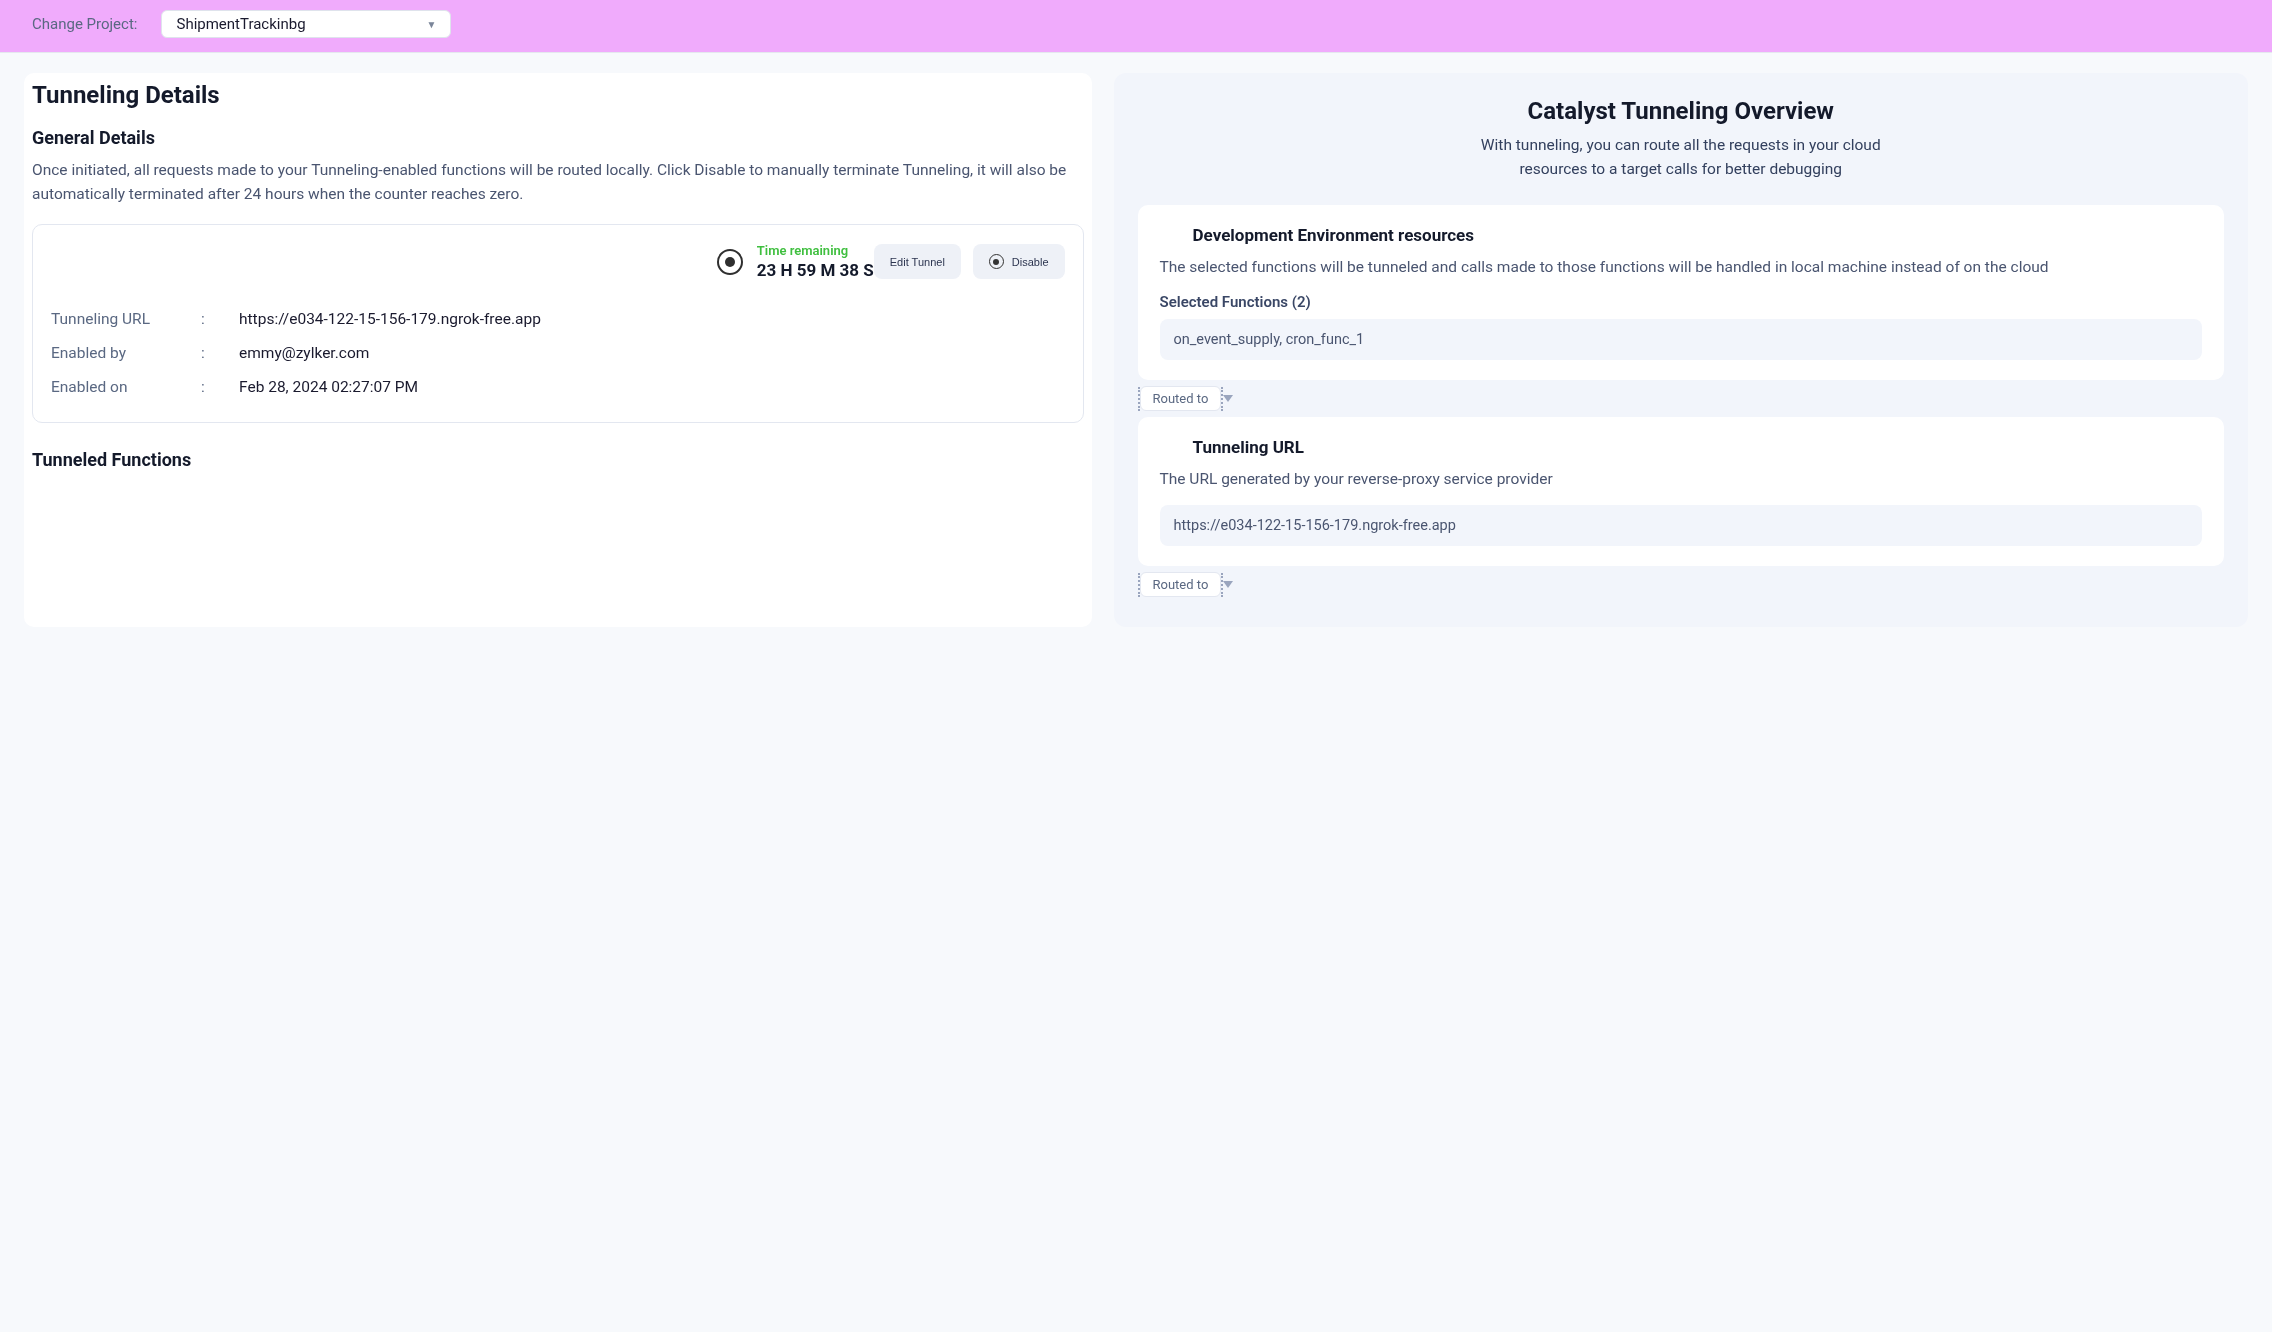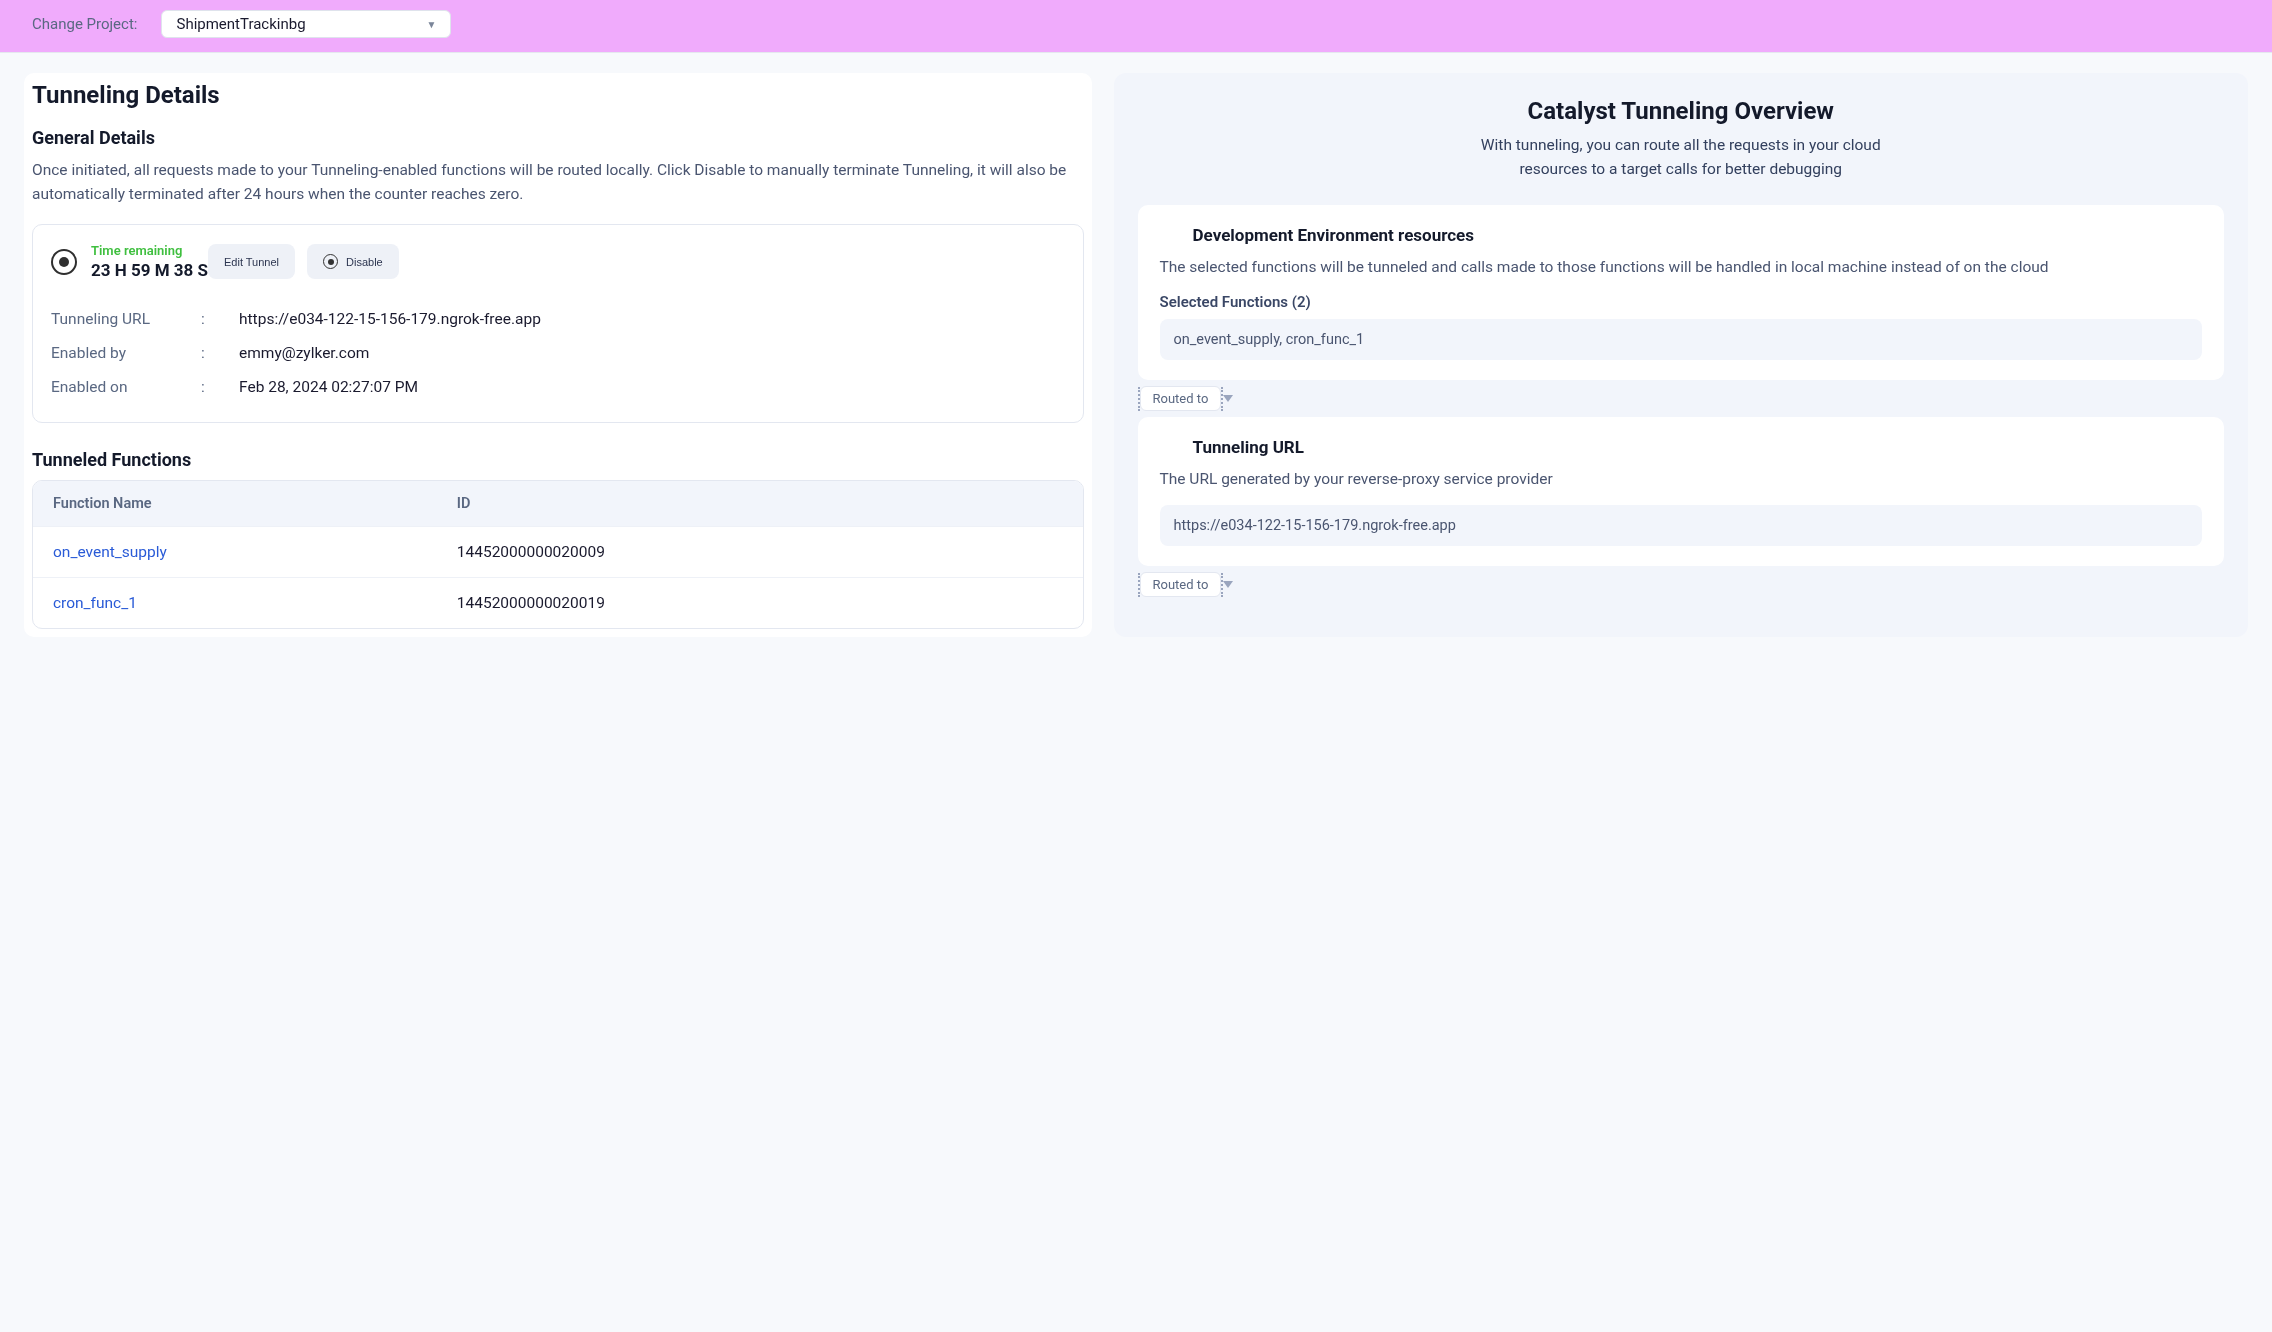--- a/index.html
+++ b/index.html
@@ -78,21 +78,21 @@
   .tunnel-card {
     border: 1px solid #e3e7f0;
     border-radius: 10px;
     padding: 18px 18px 18px 18px;
     margin-bottom: 26px;
     background: #fff;
   }
   .tunnel-top-row {
     display: flex;
     align-items: center;
-    justify-content: flex-start;
+    justify-content: flex-end;
     margin-bottom: 22px;
   }
   .tunnel-time-block {
     display: flex;
     align-items: center;
     gap: 14px;
   }
   .radio-icon {
     width: 26px;
     height: 26px;
@@ -317,34 +317,20 @@
         <span class="kv-val">emmy@zylker.com</span>
       </div>
       <div class="kv-row">
         <span class="kv-key">Enabled on</span>
         <span class="kv-colon">:</span>
         <span class="kv-val">Feb 28, 2024 02:27:07 PM</span>
       </div>
     </div>
 
     <h2 class="section-title">Tunneled Functions</h2>
-    <div class="func-table">
-      <div class="func-head">
-        <div class="fcol-name">Function Name</div>
-        <div class="fcol-id">ID</div>
-      </div>
-      <div class="func-row">
-        <div class="fcol-name"><span class="fname-link">on_event_supply</span></div>
-        <div class="fcol-id">14452000000020009</div>
-      </div>
-      <div class="func-row">
-        <div class="fcol-name"><span class="fname-link">cron_func_1</span></div>
-        <div class="fcol-id">14452000000020019</div>
-      </div>
-    </div>
   </div>
 
   <div class="right-col">
     <h2 class="overview-title">Catalyst Tunneling Overview</h2>
     <p class="overview-desc">With tunneling, you can route all the requests in your cloud resources to a target calls for better debugging</p>
 
     <div class="info-card">
       <div class="info-card-title">Development Environment resources</div>
       <div class="info-card-desc">The selected functions will be tunneled and calls made to those functions will be handled in local machine instead of on the cloud</div>
       <div class="sub-label">Selected Functions  (2)</div>

